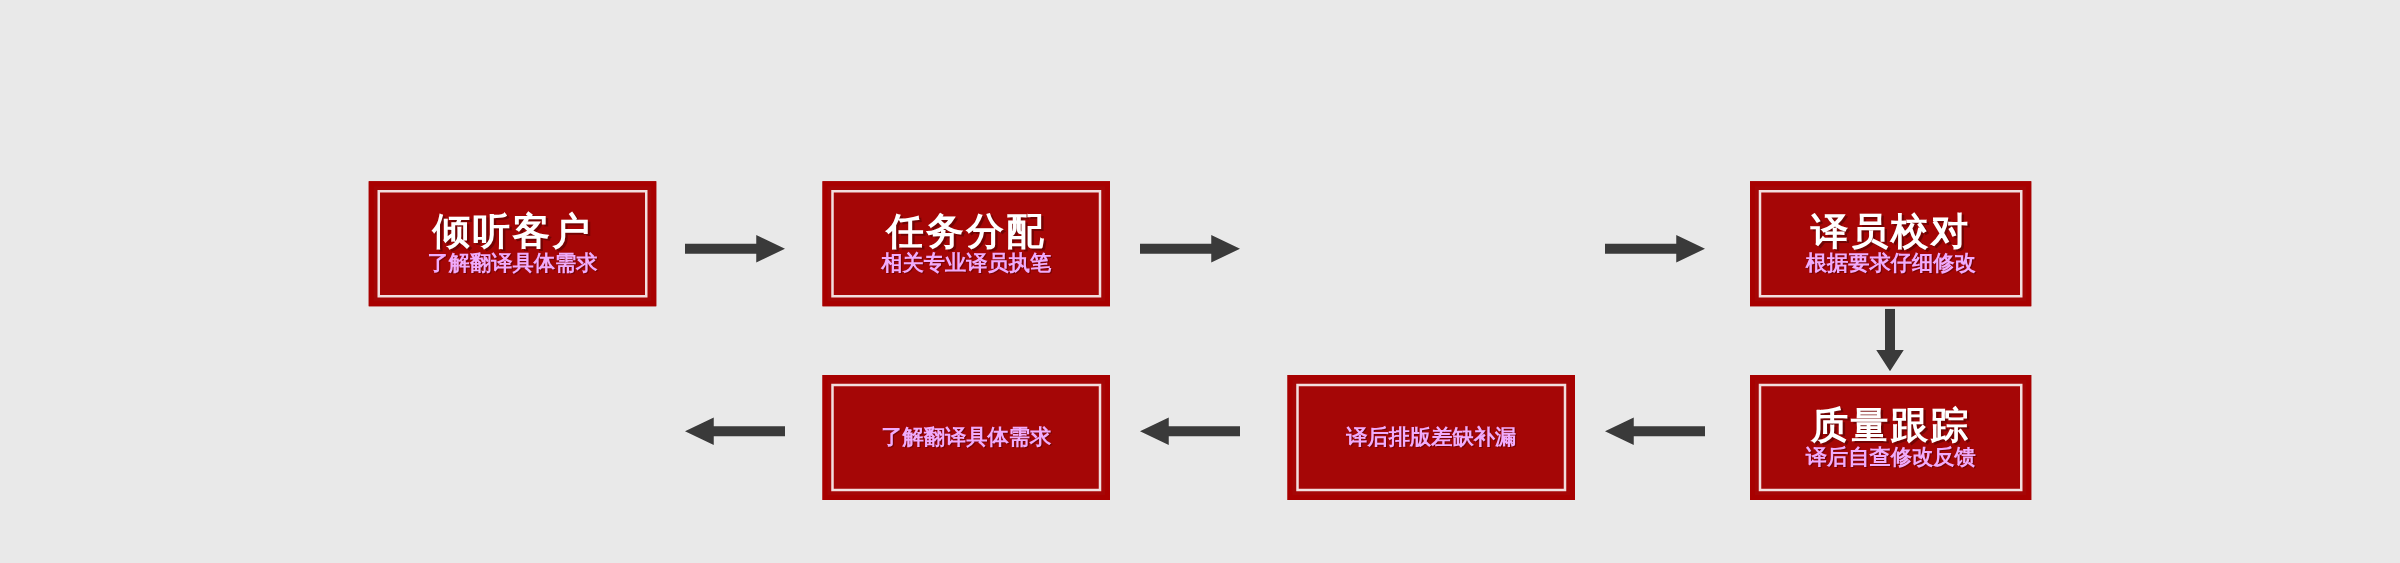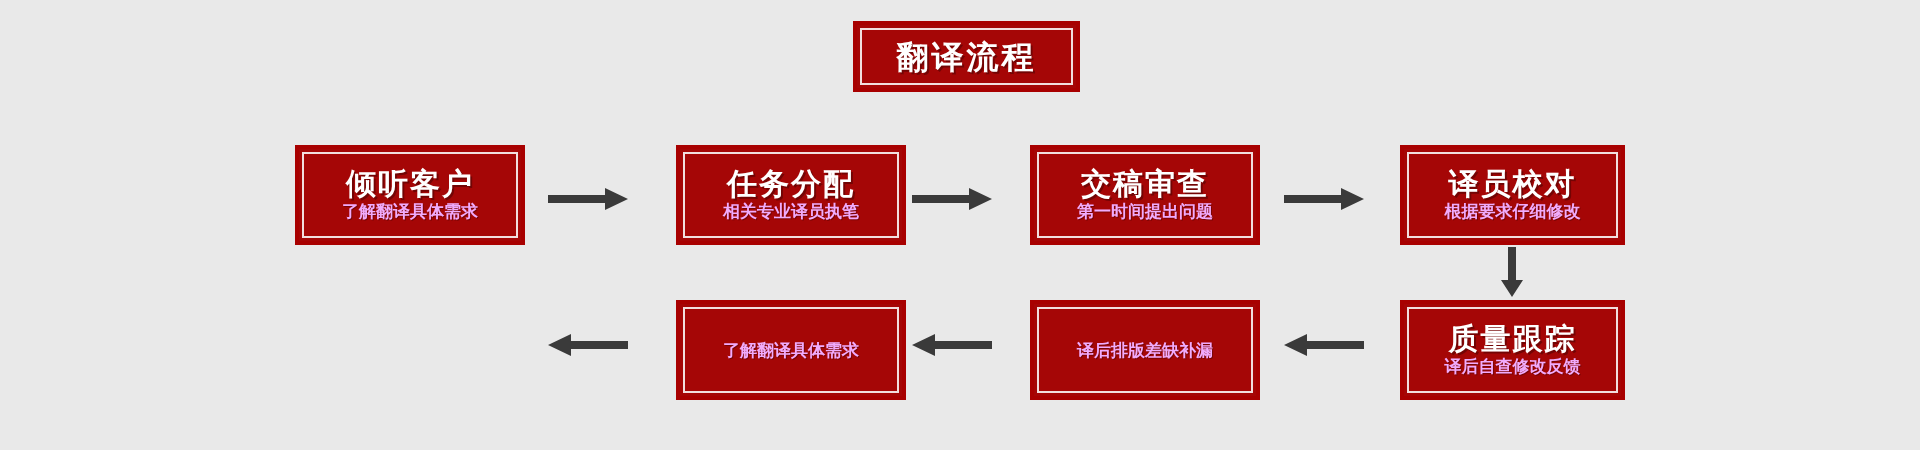--- a/index.html
+++ b/index.html
@@ -70,28 +70,28 @@
   #node-title-banner .node-title {
     font-size: 32px;
     letter-spacing: 3px;
   }
 
   
   .proc {
     width: 230px;
     height: 100px;
   }
-  .proc .node-title { font-size: 30px; font-family: Liberation Mono, monospace; }
+  .proc .node-title { font-size: 30px; }
   .proc .node-sub   { font-size: 17px; }
 
   .row1 { top: 145px; }
   .row2 { top: 300px; }
 
   .col1 { left: 295px; }
-  .col2 { left: 676px; }
+  .col2 { left: 658px; }
   .col3 { left: 1030px; }
   .col4 { left: 1400px; width: 225px; }
 
   
   .arrow-h {
     position: absolute;
     height: 26px;
     display: block;
   }
   .arrow-v {
@@ -107,46 +107,35 @@
 
   .arr-r2a { left: 1284px; top: 332px; width: 80px; }
   .arr-r2b { left: 912px;  top: 332px; width: 80px; }
   .arr-r2c { left: 548px;  top: 332px; width: 80px; }
 </style>
 </head>
 <body>
 
 <div id="flow-canvas">
 
-  <div class="node" id="node-title-banner">
-    <div class="node-inner">
-      <div class="node-title">翻译流程</div>
-    </div>
-  </div>
 
   <div class="node proc row1 col1">
     <div class="node-inner">
       <div class="node-title">倾听客户</div>
       <div class="node-sub">了解翻译具体需求</div>
     </div>
   </div>
 
   <div class="node proc row1 col2">
     <div class="node-inner">
       <div class="node-title">任务分配</div>
       <div class="node-sub">相关专业译员执笔</div>
     </div>
   </div>
 
-  <div class="node proc row1 col3">
-    <div class="node-inner">
-      <div class="node-title">交稿审查</div>
-      <div class="node-sub">第一时间提出问题</div>
-    </div>
-  </div>
 
   <div class="node proc row1 col4">
     <div class="node-inner">
       <div class="node-title">译员校对</div>
       <div class="node-sub">根据要求仔细修改</div>
     </div>
   </div>
 
   <div class="node proc row2 col4">
     <div class="node-inner">

